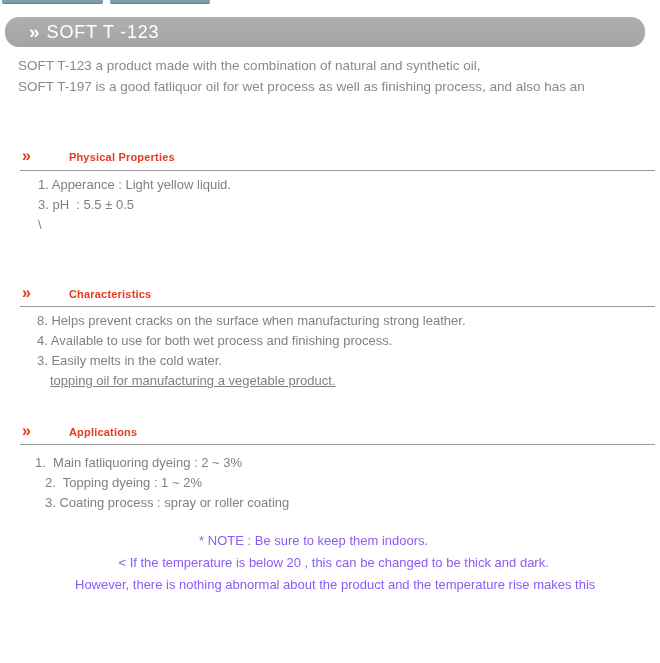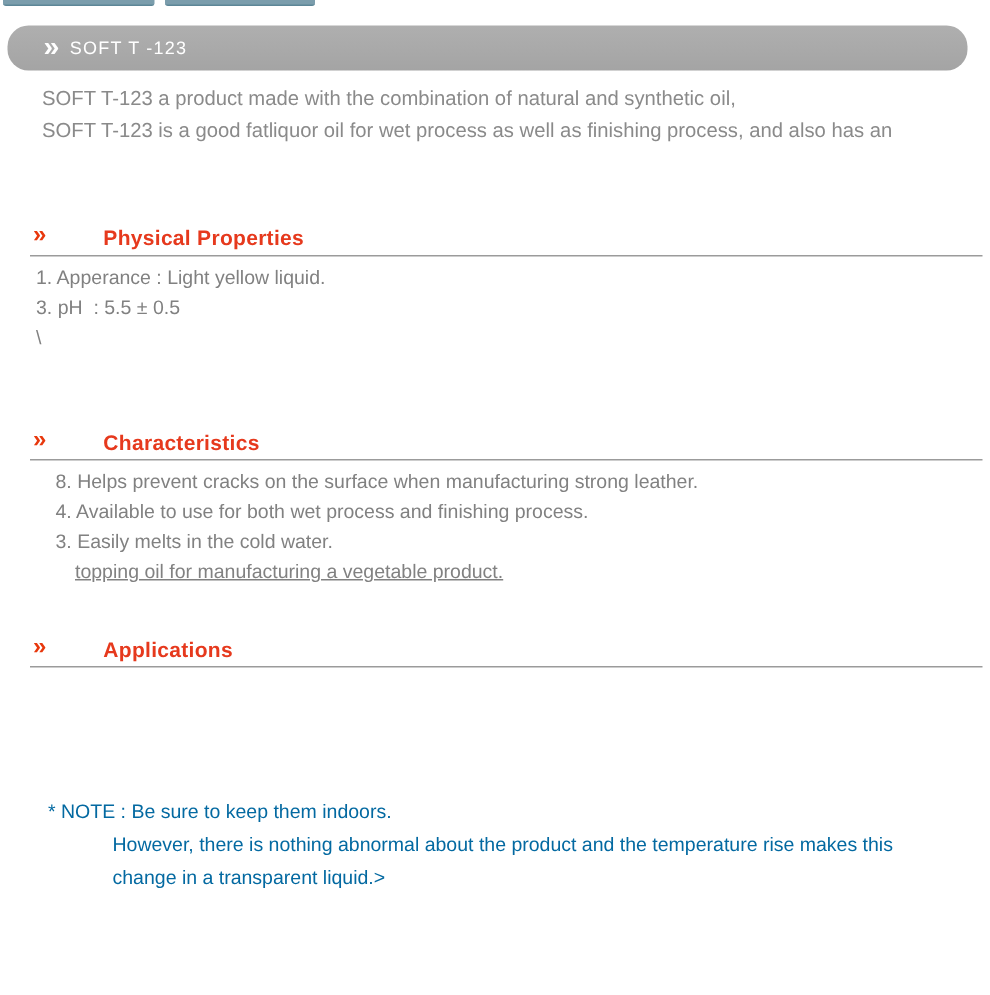--- a/index.html
+++ b/index.html
@@ -30,72 +30,72 @@
     border-radius: 14px;
     display: flex; align-items: center;
     padding-left: 24px;
     color: #ffffff;
   }
   .header-arrow {
     font-size: 19px; font-weight: bold; line-height: 1;
     margin-right: 7px; margin-top: -2px;
   }
   .header-title {
-    font-size: 12px; font-weight: 400; letter-spacing: 0.8px;
+    font-size: 18px; font-weight: 400; letter-spacing: 0.8px;
     white-space: pre;
   }
 
   
   .intro {
-    position: absolute; top: 56px; left: 28px; right: 10px;
+    position: absolute; top: 56px; left: 18px; right: 10px;
     color: #8a8a8a; font-size: 13.5px; line-height: 20.5px;
   }
   .intro div { white-space: pre; }
 
   
   .section-heading {
     position: absolute; left: 22px;
     display: flex; align-items: center;
     color: #e6391d;
   }
   .section-arrow {
     font-size: 16px; font-weight: bold; line-height: 1;
     margin-right: 9px; margin-top: -2px; color: #e8380d;
   }
   .section-label {
-    font-size: 14px; font-weight: bold; letter-spacing: 0.2px; padding-left: 29px;
+    font-size: 11px; font-weight: bold; letter-spacing: 0.2px; padding-left: 29px;
   }
   .h-sec1 { top: 150px; }
   .h-sec2 { top: 287px; }
   .h-sec3 { top: 425px; }
 
   .section-divider {
     position: absolute; left: 20px; width: 635px; height: 0;
     border-top: 1px solid #9b9b9b;
   }
   .d-sec1 { top: 170px; }
   .d-sec2 { top: 306px; }
   .d-sec3 { top: 444px; }
 
   
   .item-list {
     position: absolute;
     color: #818181; font-size: 13px; line-height: 20px;
   }
   .item-list div { white-space: pre; }
-  .l-sec1 { top: 175px; left: 24px; }
+  .l-sec1 { top: 175px; left: 38px; }
   .l-sec2 { top: 311px; left: 37px; }
   .l-sec3 { top: 453px; left: 35px; }
   .indent-10 { padding-left: 10px; }
   .indent-13 { padding-left: 13px; text-decoration: underline; }
 
   
   .note {
     position: absolute; top: 530px; left: 32px;
-    color: #0369a1; font-size: 13px; line-height: 22px;
+    color: #8b5cf6; font-size: 13px; line-height: 22px; text-align: center;
   }
   .note div { white-space: pre; }
   .note-l2 { padding-left: 40px; }
   .note-l3 { padding-left: 43px; }
   .note-l4 { padding-left: 43px; }
 </style>
 </head>
 <body>
 
 <div class="page">
@@ -103,21 +103,21 @@
   <div class="top-tab tab-1"></div>
   <div class="top-tab tab-2"></div>
 
   <div class="header-bar">
     <span class="header-arrow">»</span>
     <span class="header-title">SOFT T -123</span>
   </div>
 
   <div class="intro">
     <div>SOFT T-123 a product made with the combination of natural and synthetic oil,</div>
-    <div>SOFT T-123 is a good fatliquor oil for wet process as well as finishing process, and also has an</div>
+    <div>SOFT T-197 is a good fatliquor oil for wet process as well as finishing process, and also has an</div>
   </div>
 
   <div class="section-heading h-sec1">
     <span class="section-arrow">»</span>
     <span class="section-label">Physical Properties</span>
   </div>
   <div class="section-divider d-sec1"></div>
   <div class="item-list l-sec1">
     <div>1. Apperance : Light yellow liquid.</div>
     <div>3. pH  : 5.5 ± 0.5</div>
@@ -134,20 +134,25 @@
     <div>4. Available to use for both wet process and finishing process.</div>
     <div>3. Easily melts in the cold water.</div>
     <div class="indent-13">topping oil for manufacturing a vegetable product.</div>
   </div>
 
   <div class="section-heading h-sec3">
     <span class="section-arrow">»</span>
     <span class="section-label">Applications</span>
   </div>
   <div class="section-divider d-sec3"></div>
+  <div class="item-list l-sec3">
+    <div>1.  Main fatliquoring dyeing : 2 ~ 3%</div>
+    <div class="indent-10">2.  Topping dyeing : 1 ~ 2%</div>
+    <div class="indent-10">3. Coating process : spray or roller coating</div>
+  </div>
 
   <div class="note">
     <div>* NOTE : Be sure to keep them indoors.</div>
+    <div class="note-l2">&lt; If the temperature is below 20 , this can be changed to be thick and dark.</div>
     <div class="note-l3">However, there is nothing abnormal about the product and the temperature rise makes this</div>
-    <div class="note-l4">change in a transparent liquid.&gt;</div>
   </div>
 
 </div>
 
 </body></html>

